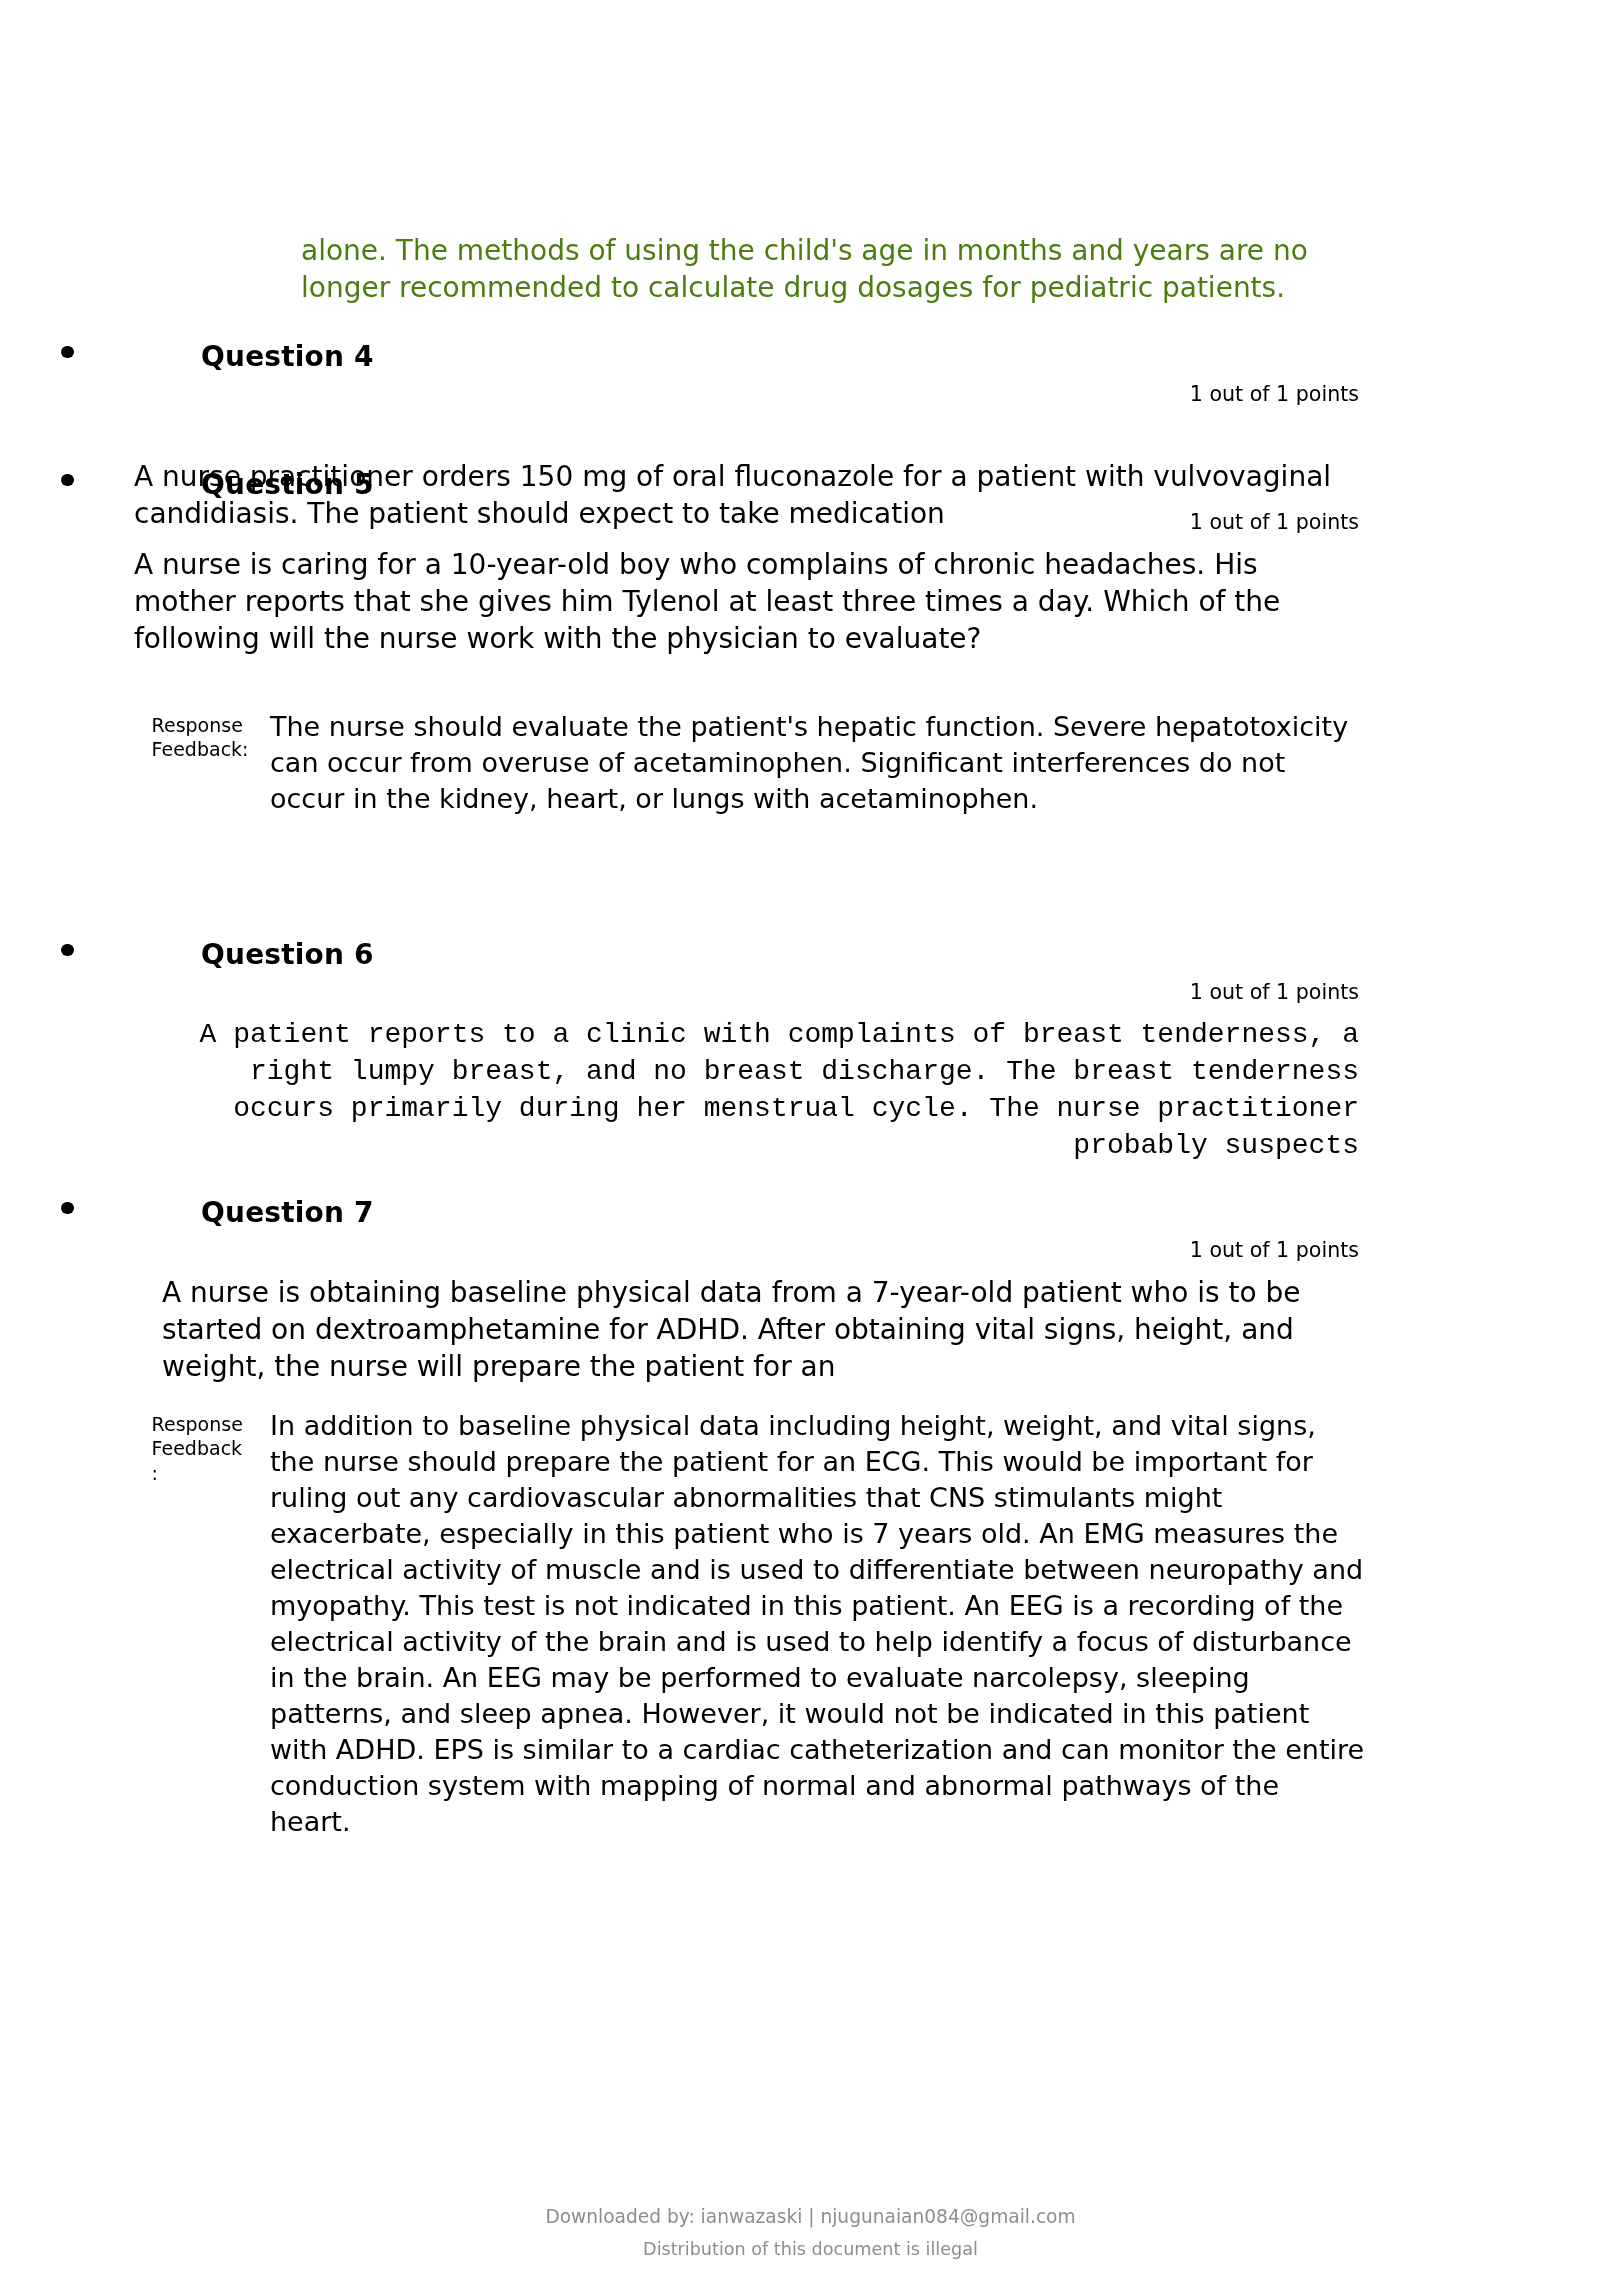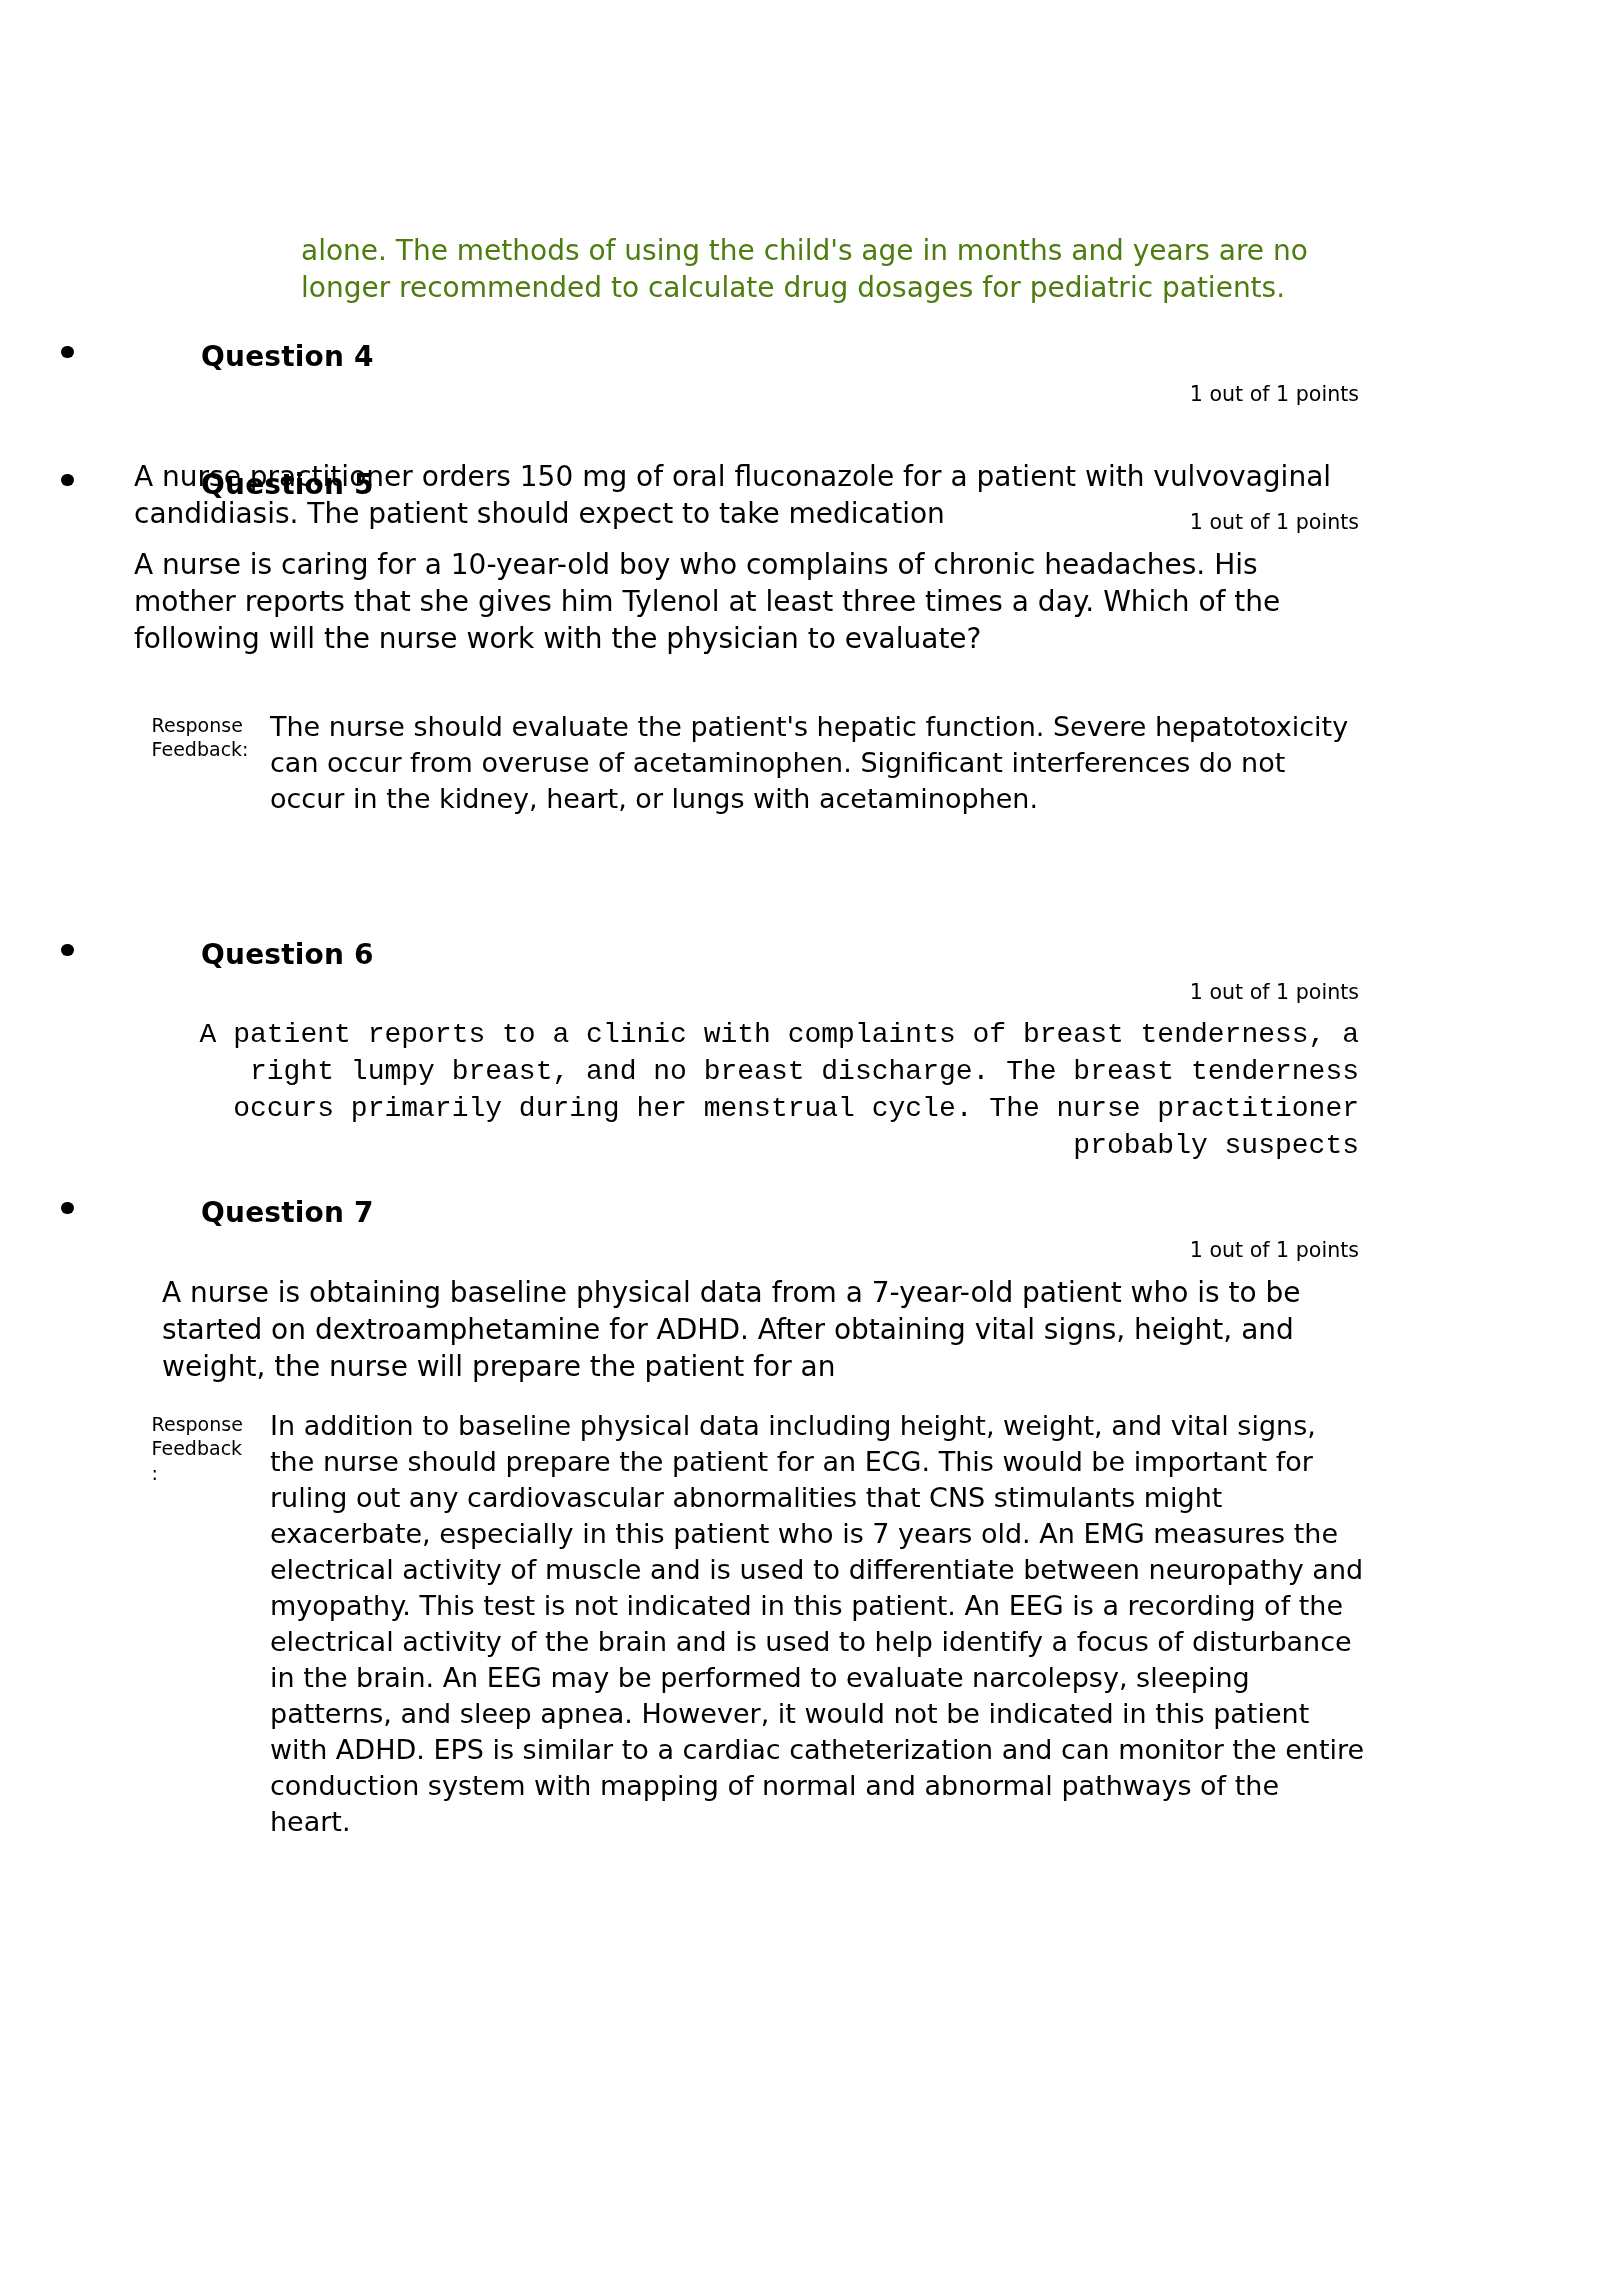--- a/index.html
+++ b/index.html
@@ -187,15 +187,19 @@
       </div>
       <div class="q-body" style="top:80px;margin-left:28px;">A nurse is obtaining baseline physical data from a 7-year-old patient who is to be started on dextroamphetamine for ADHD. After obtaining vital signs, height, and weight, the nurse will prepare the patient for an</div>
       <div class="rf-group" style="top:214px;">
         <span class="rf-label">Response Feedback :</span>
         <div class="rf-text">In addition to baseline physical data including height, weight, and vital signs, the nurse should prepare the patient for an ECG. This would be important for ruling out any cardiovascular abnormalities that CNS stimulants might exacerbate, especially in this patient who is 7 years old. An EMG measures the electrical activity of muscle and is used to differentiate between neuropathy and myopathy. This test is not indicated in this patient. An EEG is a recording of the electrical activity of the brain and is used to help identify a focus of disturbance in the brain. An EEG may be performed to evaluate narcolepsy, sleeping patterns, and sleep apnea. However, it would not be indicated in this patient with ADHD. EPS is similar to a cardiac catheterization and can monitor the entire conduction system with mapping of normal and abnormal pathways of the heart.</div>
       </div>
     </div>
 
   </div>
 
+  <div class="site-footer">
+    <div class="footer-line-1">Downloaded by: ianwazaski | njugunaian084@gmail.com</div>
+    <div class="footer-line-2">Distribution of this document is illegal</div>
+  </div>
 
 </div>
 
 
 </body></html>

